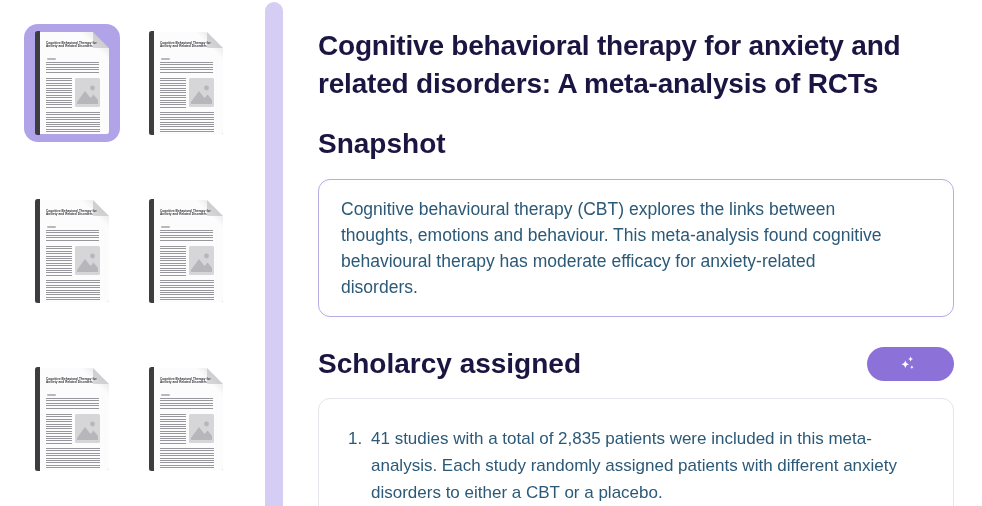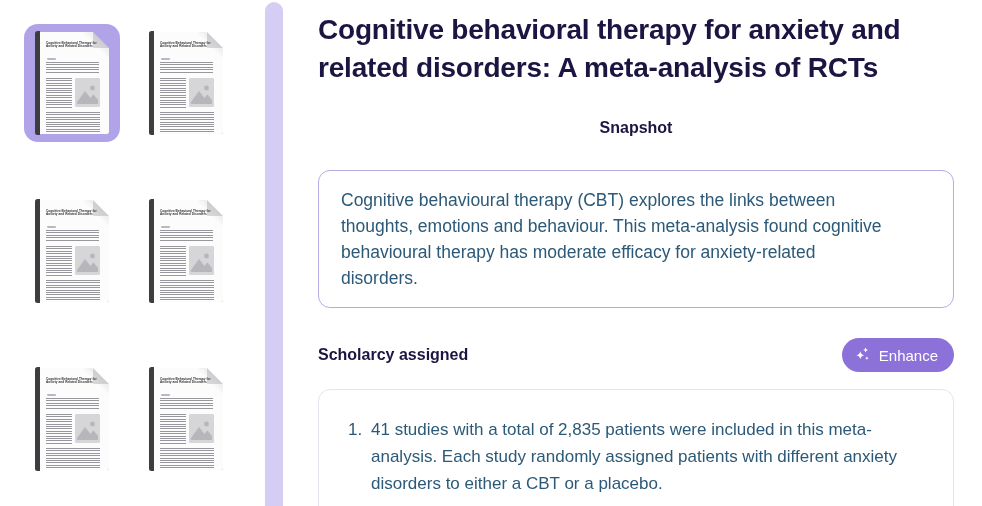--- a/index.html
+++ b/index.html
@@ -53,33 +53,33 @@
   .p3{width:54px;height:21px;margin-top:4px;}
   .t-footer{display:flex;align-items:center;gap:3px;margin-top:5px;}
   .t-footer .bar{width:37px;height:3.5px;background:#e4e4e7;border-radius:2px;}
   .t-footer .pill{width:10px;height:3.5px;background:#d2d2d6;border-radius:2px;}
 
   
   .scrollbar{position:absolute;left:265px;top:2px;width:18px;height:520px;background:var(--divider);border-radius:9px 9px 0 0;}
 
   
   .content{position:absolute;left:318px;top:0;width:636px;}
-  .page-title{margin-top:11px;font-size:28px;line-height:38px;font-weight:700;color:var(--ink);letter-spacing:-.2px;}
-  .section-h{font-size:16px;line-height:26px;font-weight:700;color:var(--ink);text-align:center;}
+  .page-title{margin-top:27px;font-size:28px;line-height:38px;font-weight:700;color:var(--ink);letter-spacing:-.2px;}
+  .section-h{font-size:28px;line-height:26px;font-weight:700;color:var(--ink);}
   .snapshot-h{margin-top:28px;}
   .snapshot-box{
-    margin-top:29px;border:1px solid var(--snap-border);border-radius:12px;
+    margin-top:22px;border:1px solid var(--snap-border);border-radius:12px;
     padding:16px 22px;
   }
   .snapshot-box p{font-size:17.5px;line-height:26px;color:var(--steel);max-width:556px;}
   .summary-row{margin-top:30px;display:flex;align-items:center;justify-content:space-between;}
   .enhance-btn{
     display:flex;align-items:center;gap:7px;background:var(--accent);color:#fff;
     border:none;border-radius:18px;padding:8px 16px 8px 12px;font-family:"Liberation Sans",sans-serif;
-    font-size:15px;font-weight:500;cursor:pointer;height:34px;
+    font-size:15px;font-weight:500;cursor:pointer;height:34px;flex-direction:column;
   }
   .summary-box{
     margin-top:17px;border:1px solid var(--sum-border);border-radius:12px;
     padding:26px 22px;height:170px;
   }
   .summary-box ol{padding-left:26px;}
   .summary-box li{font-size:17px;line-height:27px;color:var(--steel);max-width:540px;padding-left:4px;}
 </style>
 </head>
 <body>

